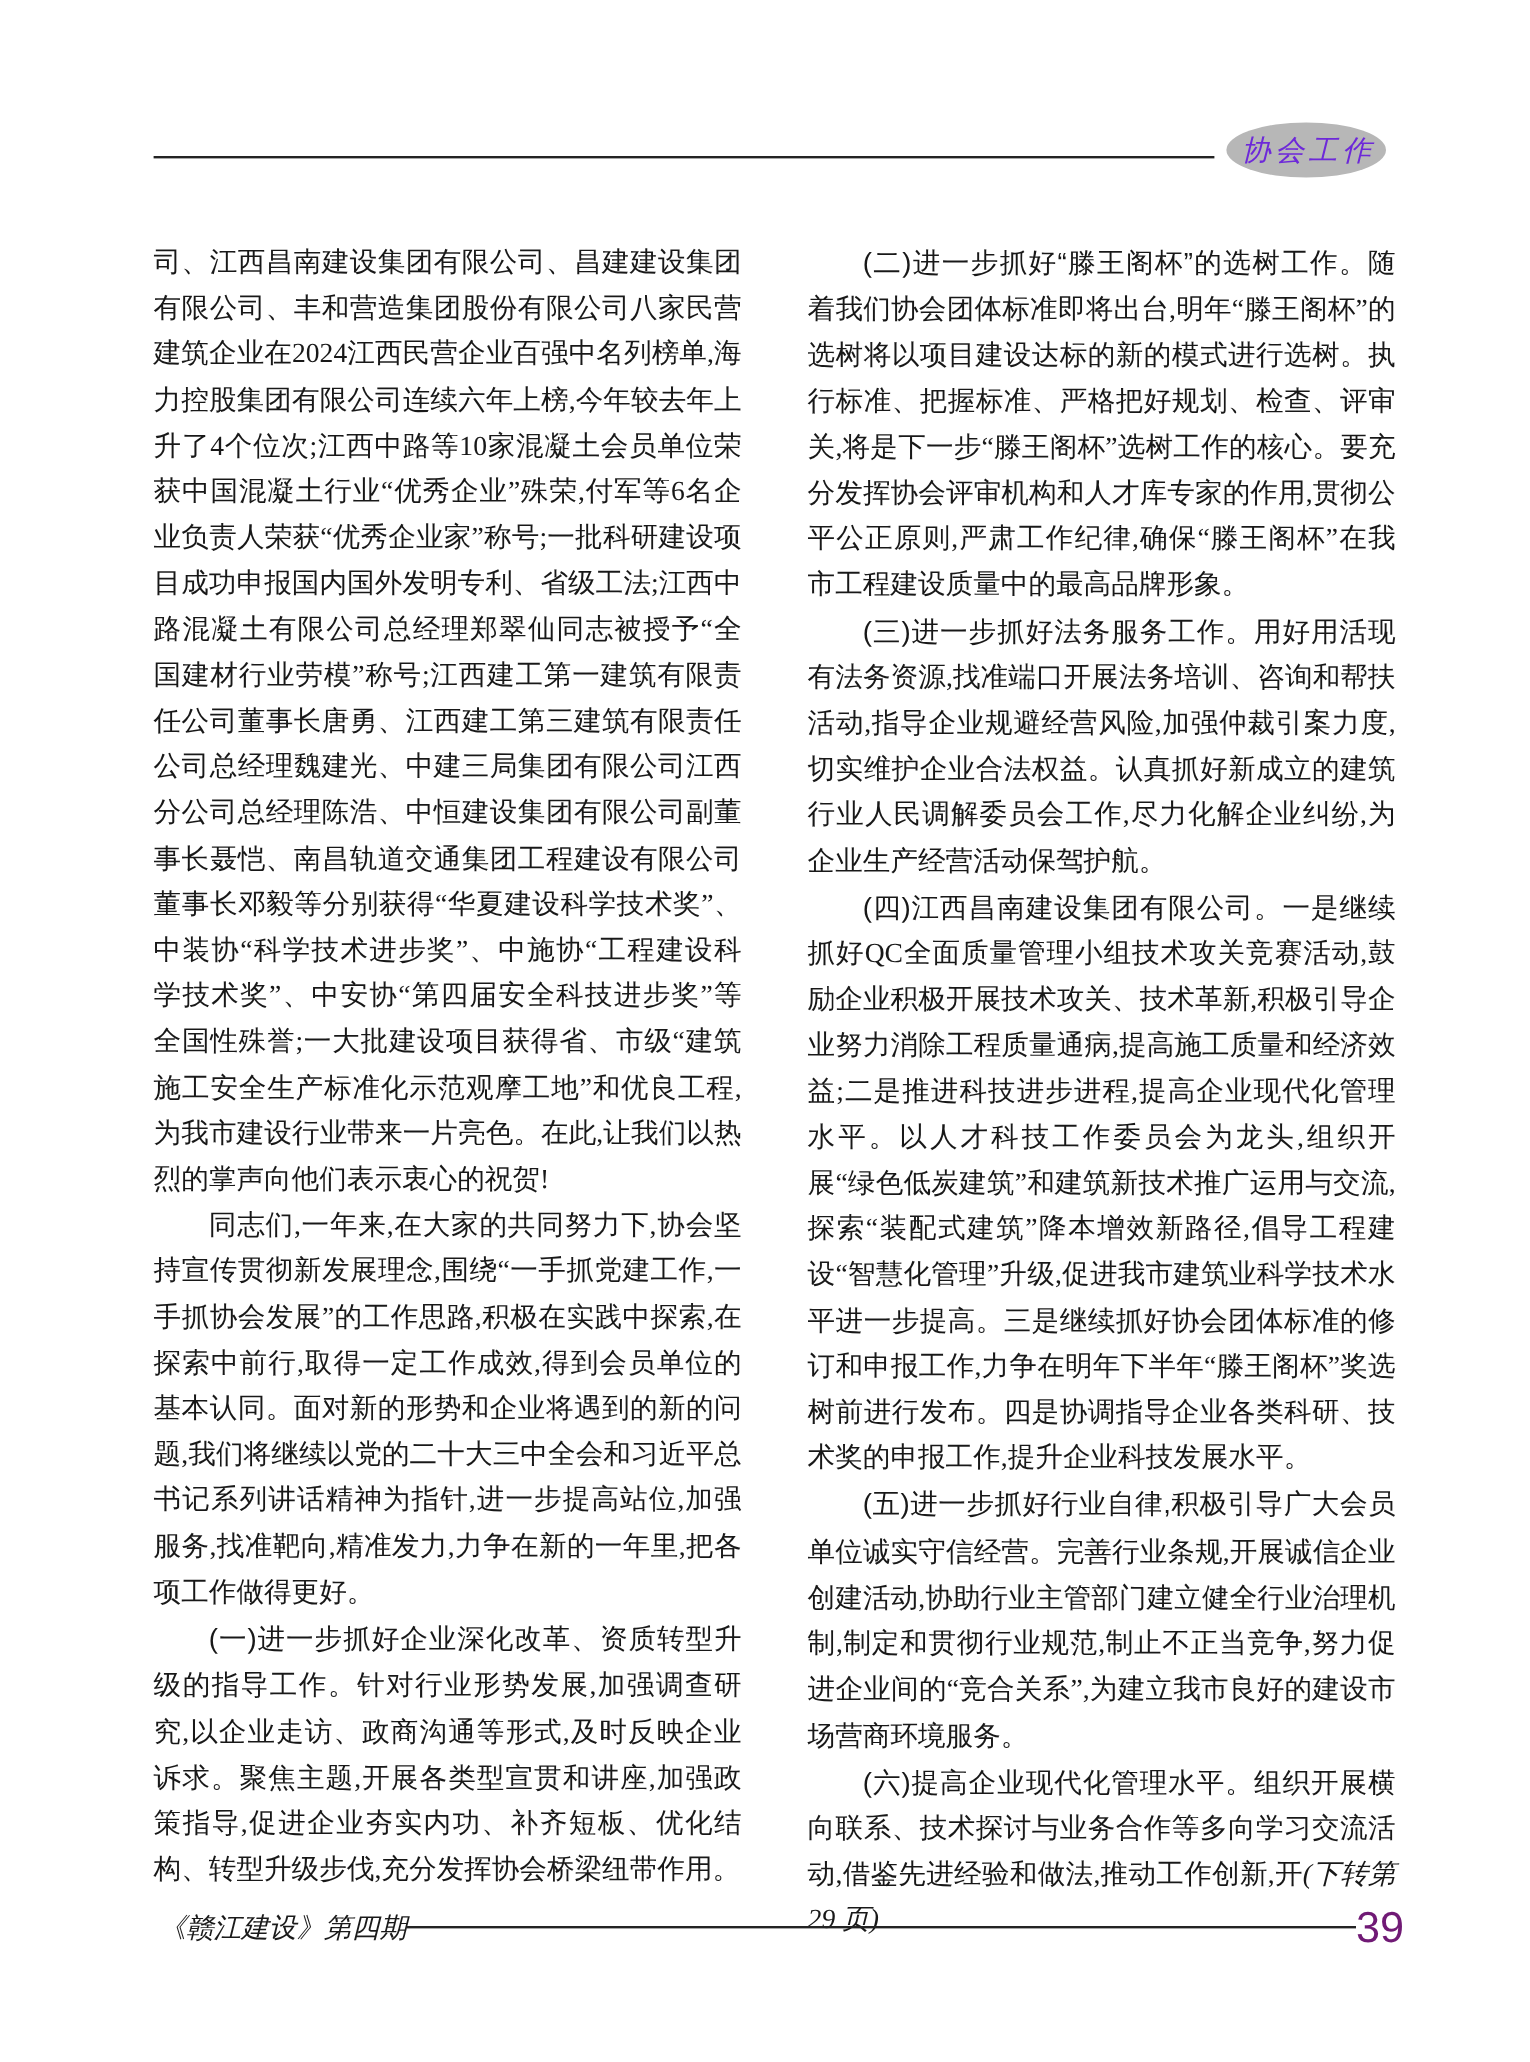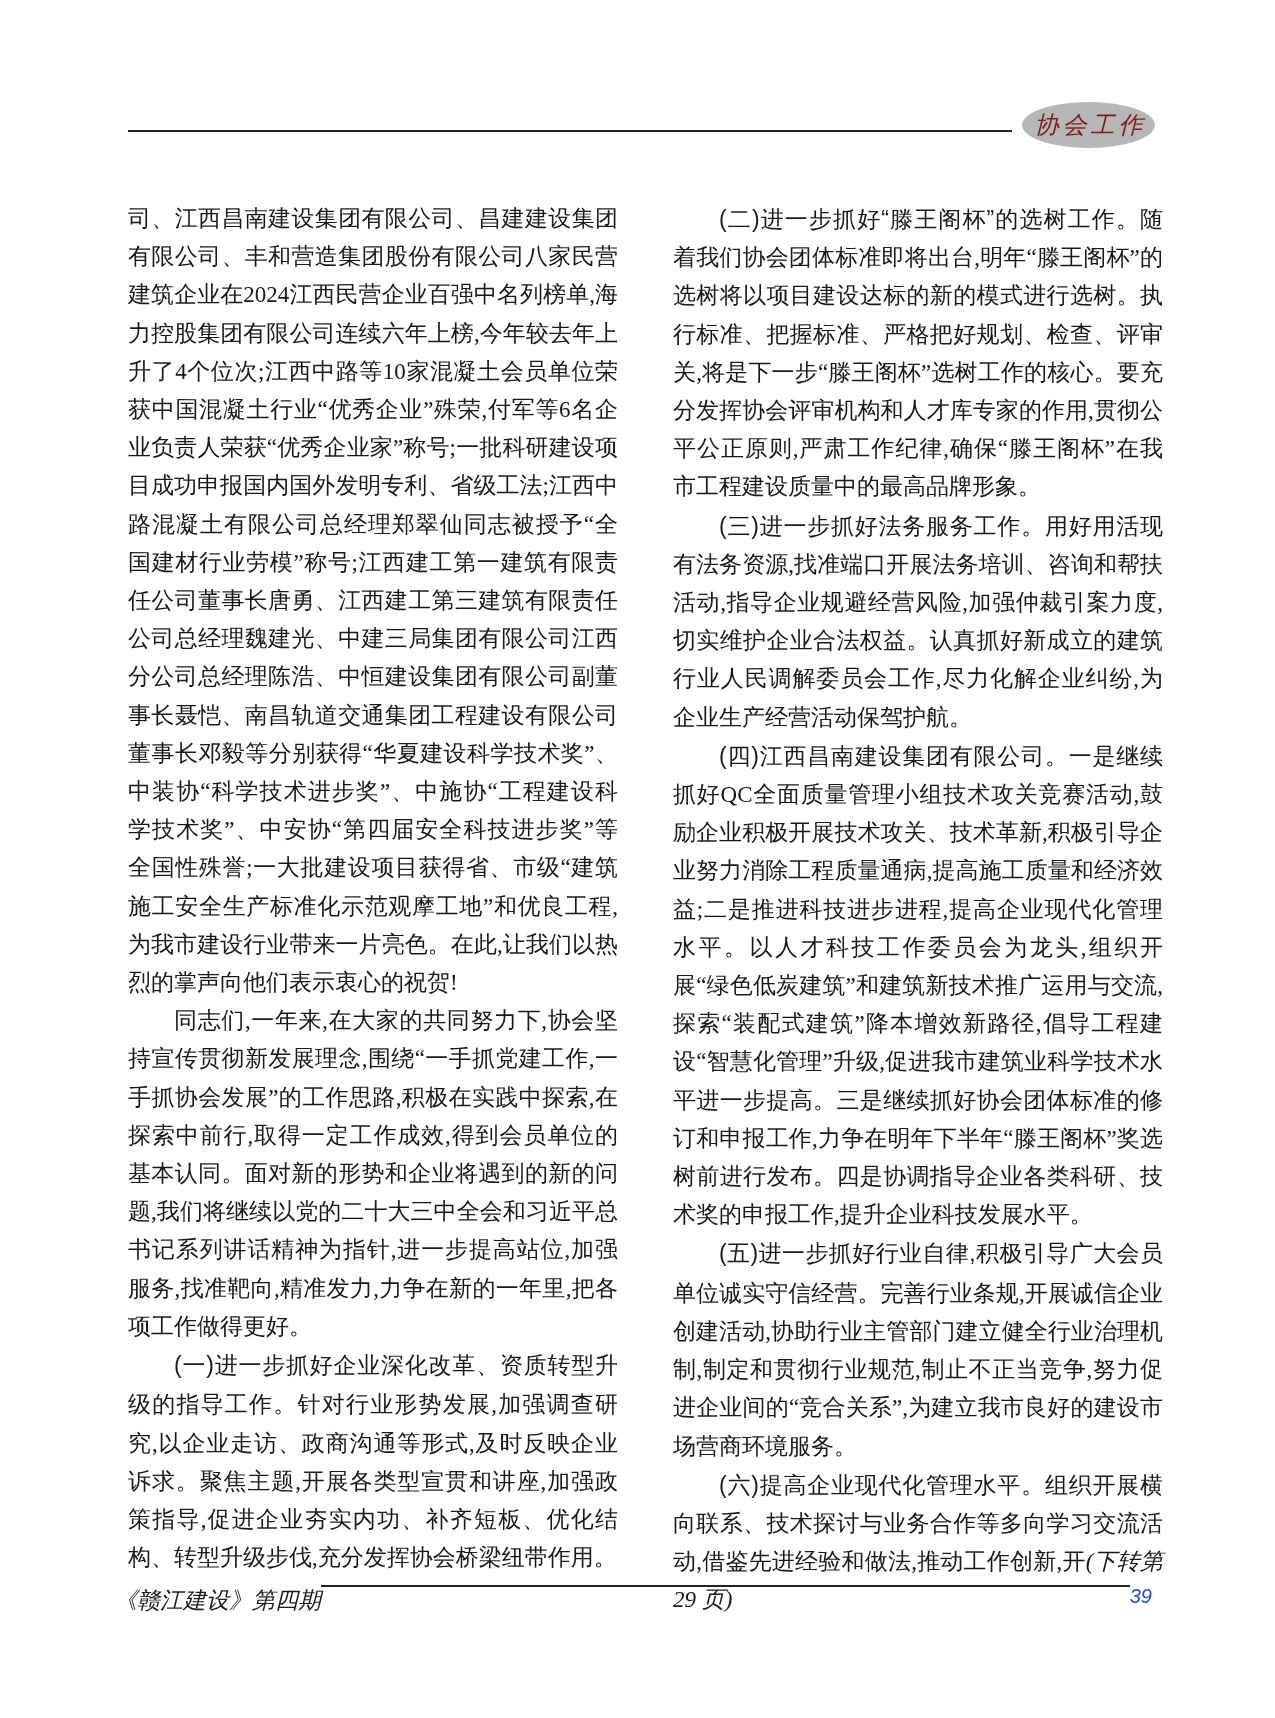--- a/index.html
+++ b/index.html
@@ -24,21 +24,21 @@
     position: absolute;
     left: 1022px;
     top: 102px;
     width: 133px;
     height: 46px;
     background: #b7b7b7;
     border-radius: 50%;
     display: flex;
     align-items: center;
     justify-content: center;
-    color: #7f1d1d;
+    color: #6d28d9;
   }
   .badge span {
     font-size: 24px;
     font-style: italic;
     letter-spacing: 4px;
     text-indent: 4px;
   }
   .column {
     position: absolute;
     top: 172px;
@@ -63,42 +63,42 @@
     font-size: 33px;
     line-height: 44px;
     font-weight: 700;
     text-align: center;
     font-family: "Liberation Serif", serif;
     color: #141414;
   }
   .note { font-style: italic; }
   .footer {
     position: absolute;
-    left: 114px;
+    left: 132px;
     top: 1585px;
     width: 1038px;
     display: flex;
+    align-items: center;
   }
   .footer-journal {
     font-size: 23px;
     font-style: italic;
     white-space: nowrap;
     color: #1a1a1a;
   }
   .footer-rule {
     flex: 1;
     height: 2px;
     background: #232323;
   }
   .footer-page {
-    font-size: 20px;
+    font-size: 36px;
     white-space: nowrap;
     font-family: "Liberation Sans", sans-serif;
-    color: #1d4ed8;
-    font-style: italic;
+    color: #701a75;
   }
 </style>
 </head>
 <body>
 
 <div class="page">
 
   <div class="header-rule"></div>
 
   <div class="badge">

